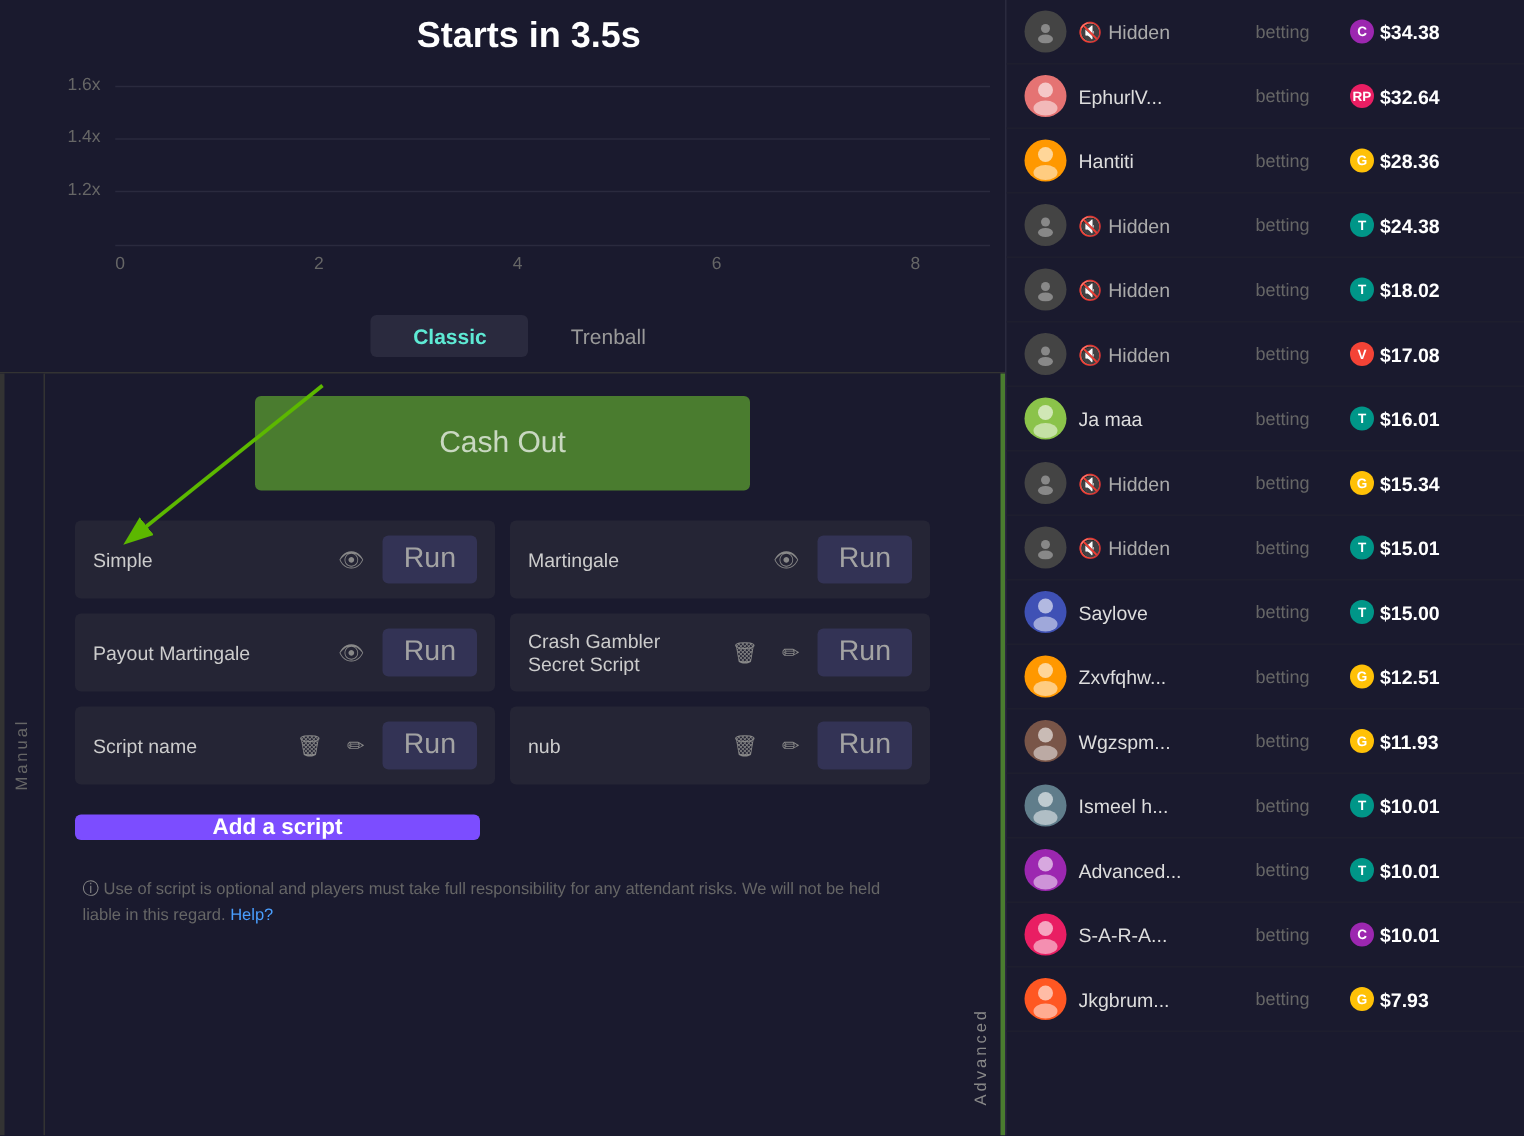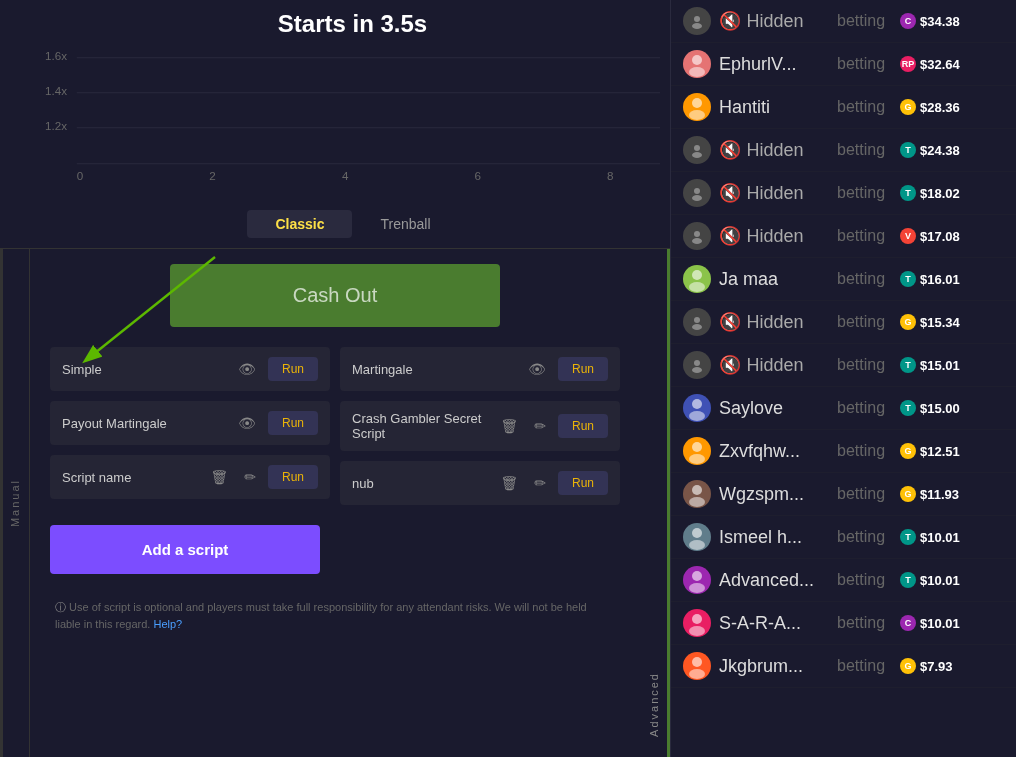--- a/index.html
+++ b/index.html
@@ -57,21 +57,21 @@
     .tab {
       padding: 6px 28px;
       cursor: pointer;
       border-radius: 4px;
       font-size: 14px;
       color: #999;
     }
 
     .tab.active {
       background: #2a2a3e;
-      color: #fde047;
+      color: #5eead4;
       font-weight: bold;
       margin-left: 36px;
     }
 
     .side-tab {
       width: 30px;
       background: #1a1a2e;
       display: flex;
       align-items: center;
       justify-content: center;
@@ -139,35 +139,35 @@
       background: none;
       border: none;
       color: #888;
       cursor: pointer;
       font-size: 14px;
       padding: 2px 4px;
     }
 
     .run-btn {
       background: #333355;
-      color: #eab308;
+      color: #a3a3a3;
       border: none;
       border-radius: 4px;
       padding: 5px 14px;
       cursor: pointer;
-      font-size: 12px;
+      font-size: 19px;
     }
 
     
     .add-script-btn {
       background: #7c4dff;
       color: #fff;
       border: none;
       border-radius: 4px;
-      padding: 16px;
+      padding: 0;
       font-size: 15px;
       font-weight: bold;
       cursor: pointer;
       width: 270px;
       text-align: center;
       display: block;
     }
 
     .disclaimer {
       font-size: 11px;
@@ -208,30 +208,30 @@
       overflow: hidden;
       display: flex;
       align-items: center;
       justify-content: center;
       font-size: 12px;
     }
 
     .player-name {
       flex: 1;
       color: #ddd;
-      font-size: 18px;
+      font-size: 13px;
       white-space: nowrap;
       overflow: hidden;
       text-overflow: ellipsis;
       max-width: 110px;
     }
 
     .player-status {
       color: #666;
-      font-size: 16px;
+      font-size: 12px;
       width: 55px;
     }
 
     .player-amount {
       font-size: 13px;
       font-weight: bold;
       display: flex;
       align-items: center;
       gap: 4px;
     }

